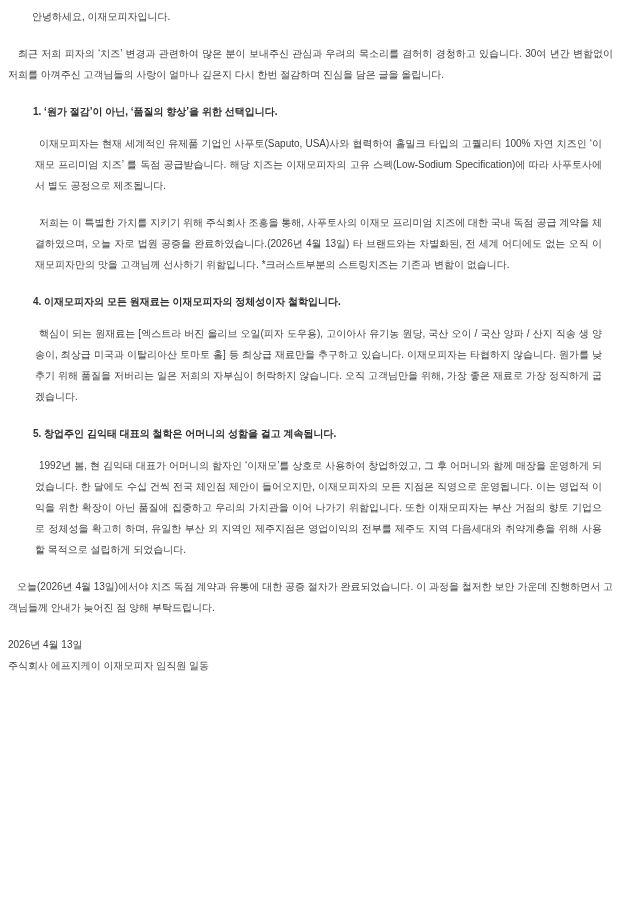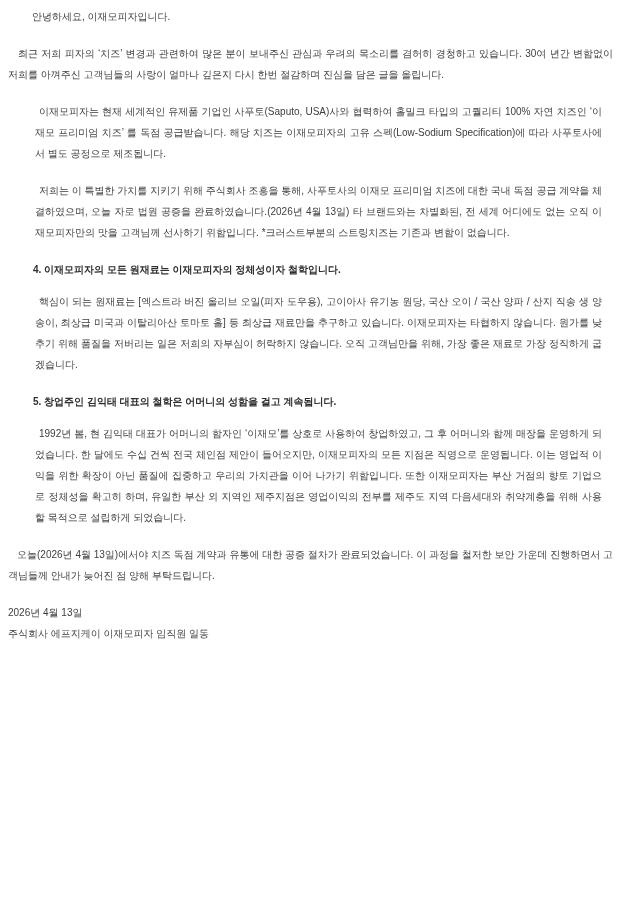--- a/index.html
+++ b/index.html
@@ -57,20 +57,21 @@
 </head>
 <body>
 
 <div class="doc">
 
   <p class="greeting">안녕하세요, 이재모피자입니다.</p>
 
   <p class="intro">최근 저희 피자의 ‘치즈’ 변경과 관련하여 많은 분이 보내주신 관심과 우려의 목소리를 겸허히 경청하고 있습니다. 30여 년간 변함없이 저희를 아껴주신 고객님들의 사랑이 얼마나 깊은지 다시 한번 절감하며 진심을 담은 글을 올립니다.</p>
 
   <div class="section">
+    <p class="head">1. ‘원가 절감’이 아닌, ‘품질의 향상’을 위한 선택입니다.</p>
     <p class="body">이재모피자는 현재 세계적인 유제품 기업인 사푸토(Saputo, USA)사와 협력하여 홀밀크 타입의 고퀄리티 100% 자연 치즈인 ‘이재모 프리미엄 치즈’ 를 독점 공급받습니다. 해당 치즈는 이재모피자의 고유 스펙(Low-Sodium Specification)에 따라 사푸토사에서 별도 공정으로 제조됩니다.</p>
   </div>
 
   <div class="section">
     <p class="body">저희는 이 특별한 가치를 지키기 위해 주식회사 조흥을 통해, 사푸토사의 이재모 프리미엄 치즈에 대한 국내 독점 공급 계약을 체결하였으며, 오늘 자로 법원 공증을 완료하였습니다.(2026년 4월 13일) 타 브랜드와는 차별화된, 전 세계 어디에도 없는 오직 이재모피자만의 맛을 고객님께 선사하기 위함입니다. *크러스트부분의 스트링치즈는 기존과 변함이 없습니다.</p>
   </div>
 
 
   <div class="section">
     <p class="head">4. 이재모피자의 모든 원재료는 이재모피자의 정체성이자 철학입니다.</p>

